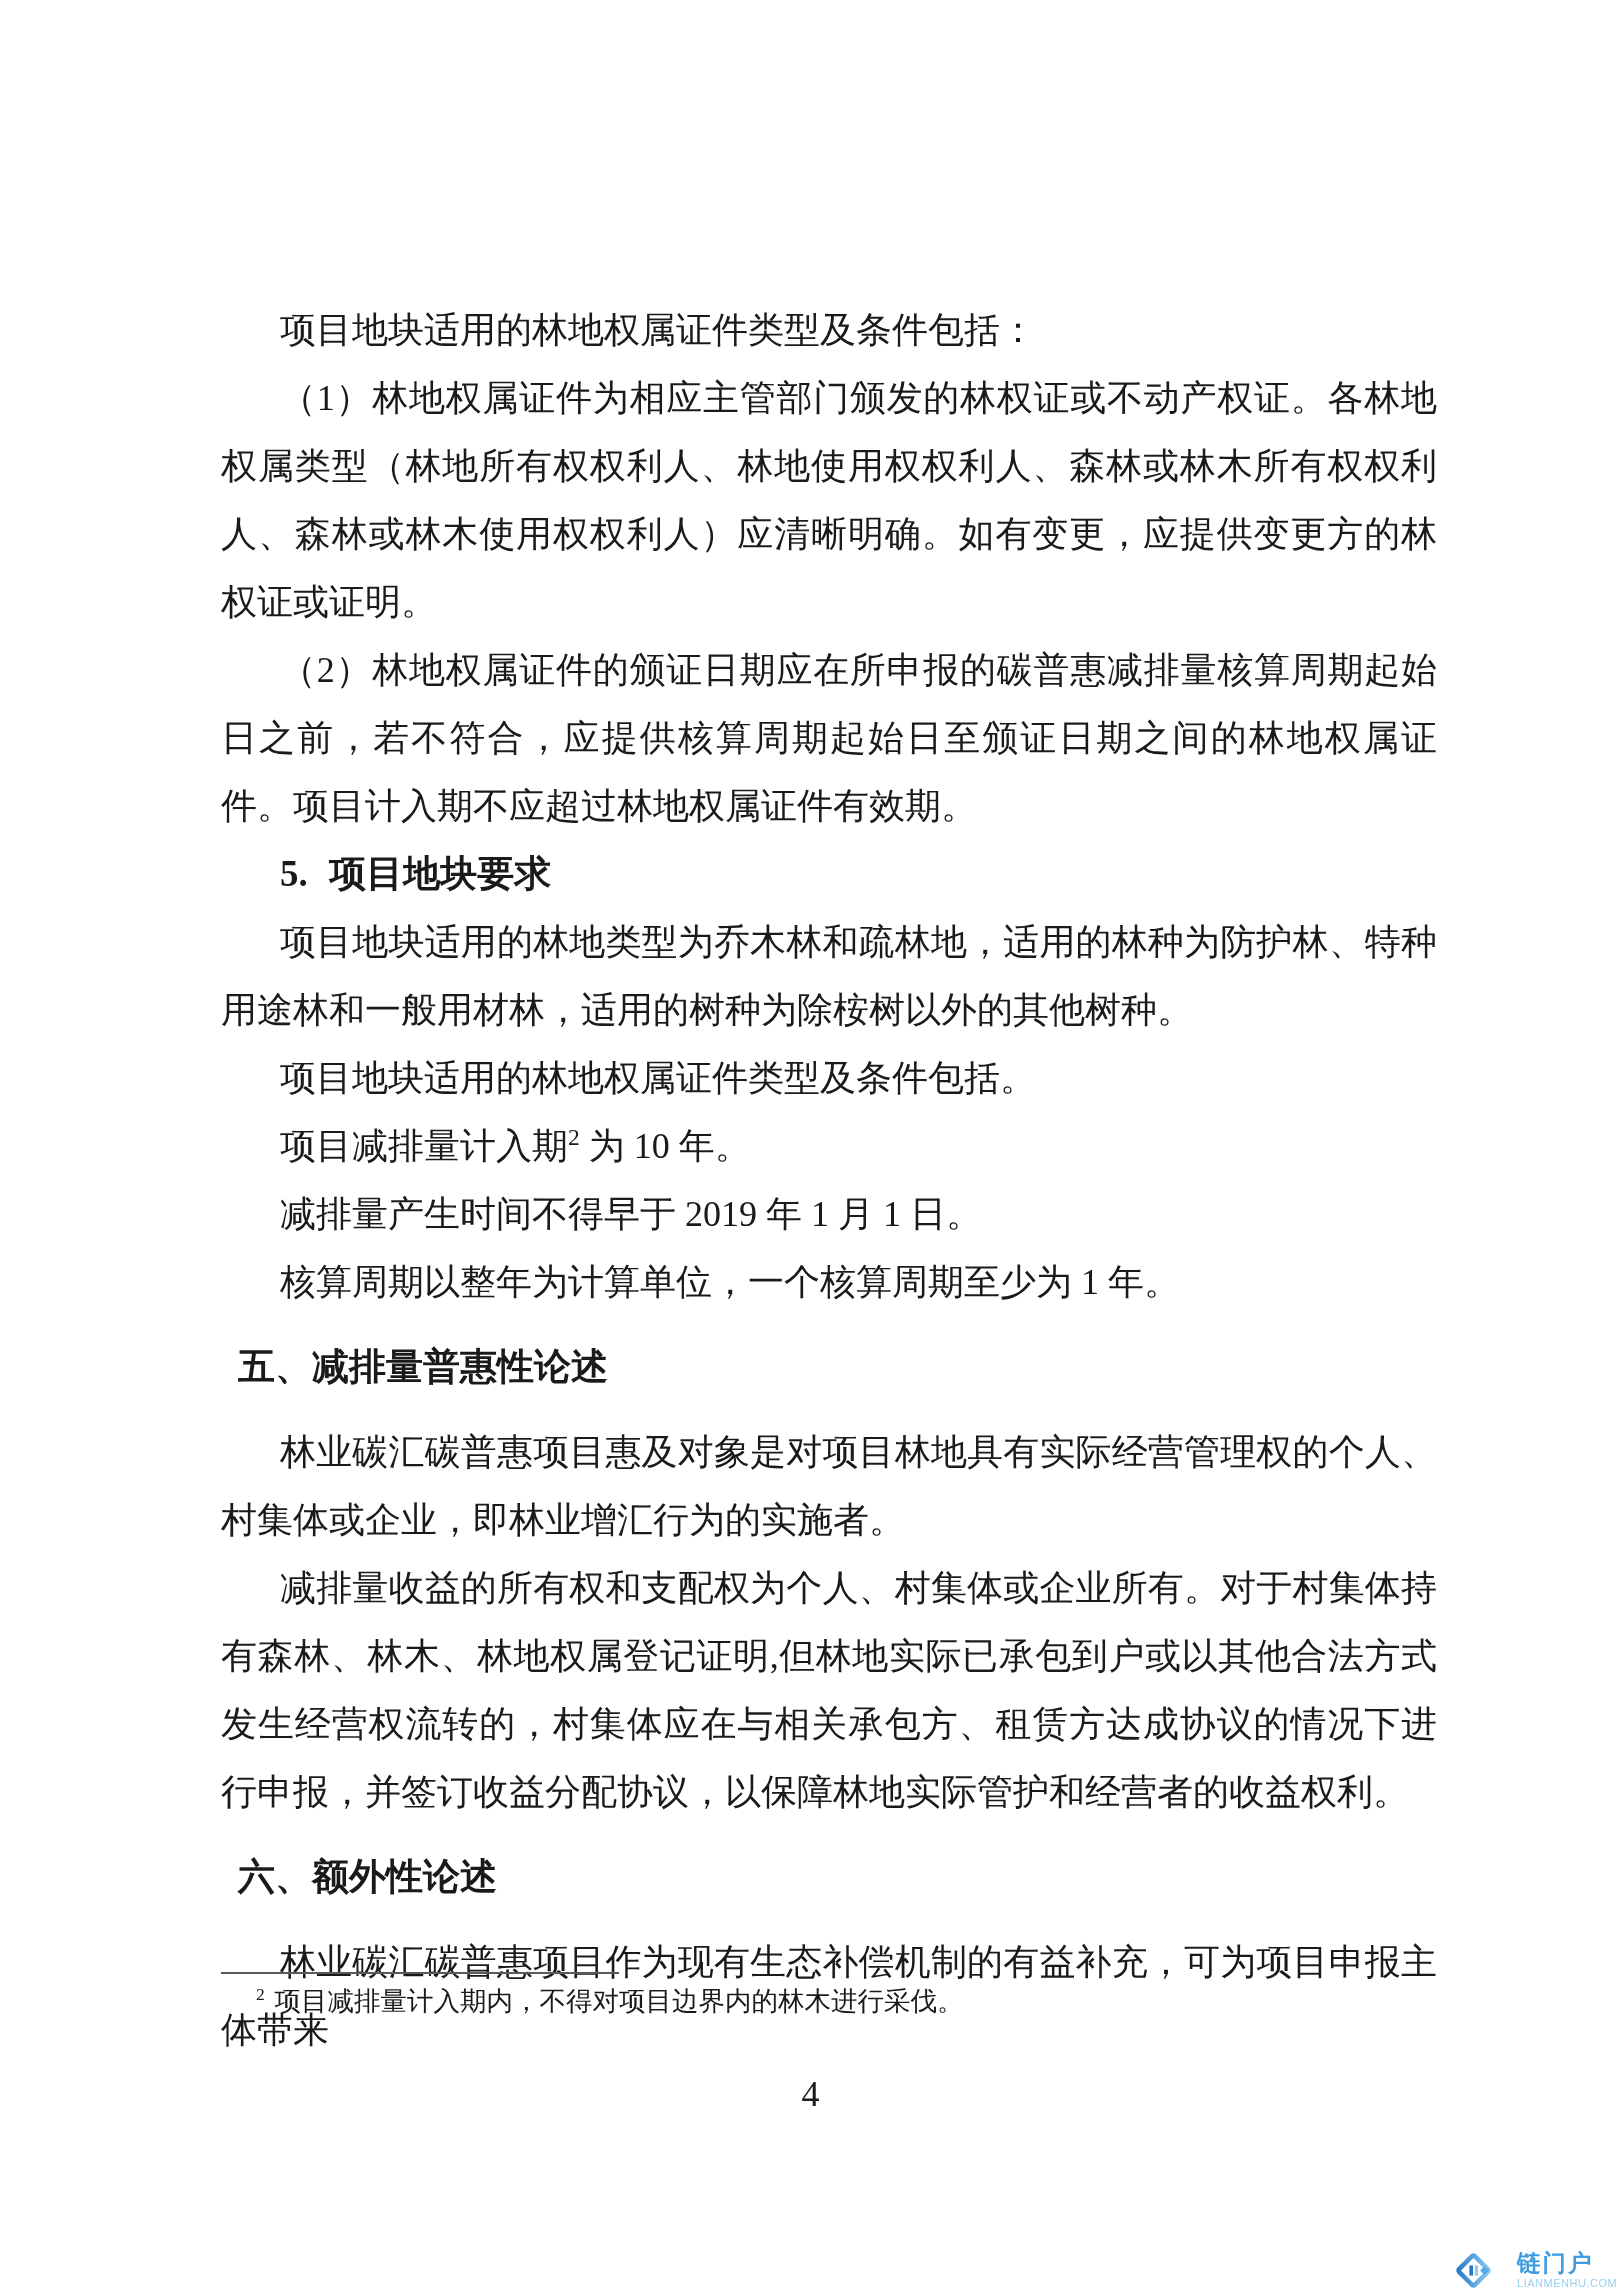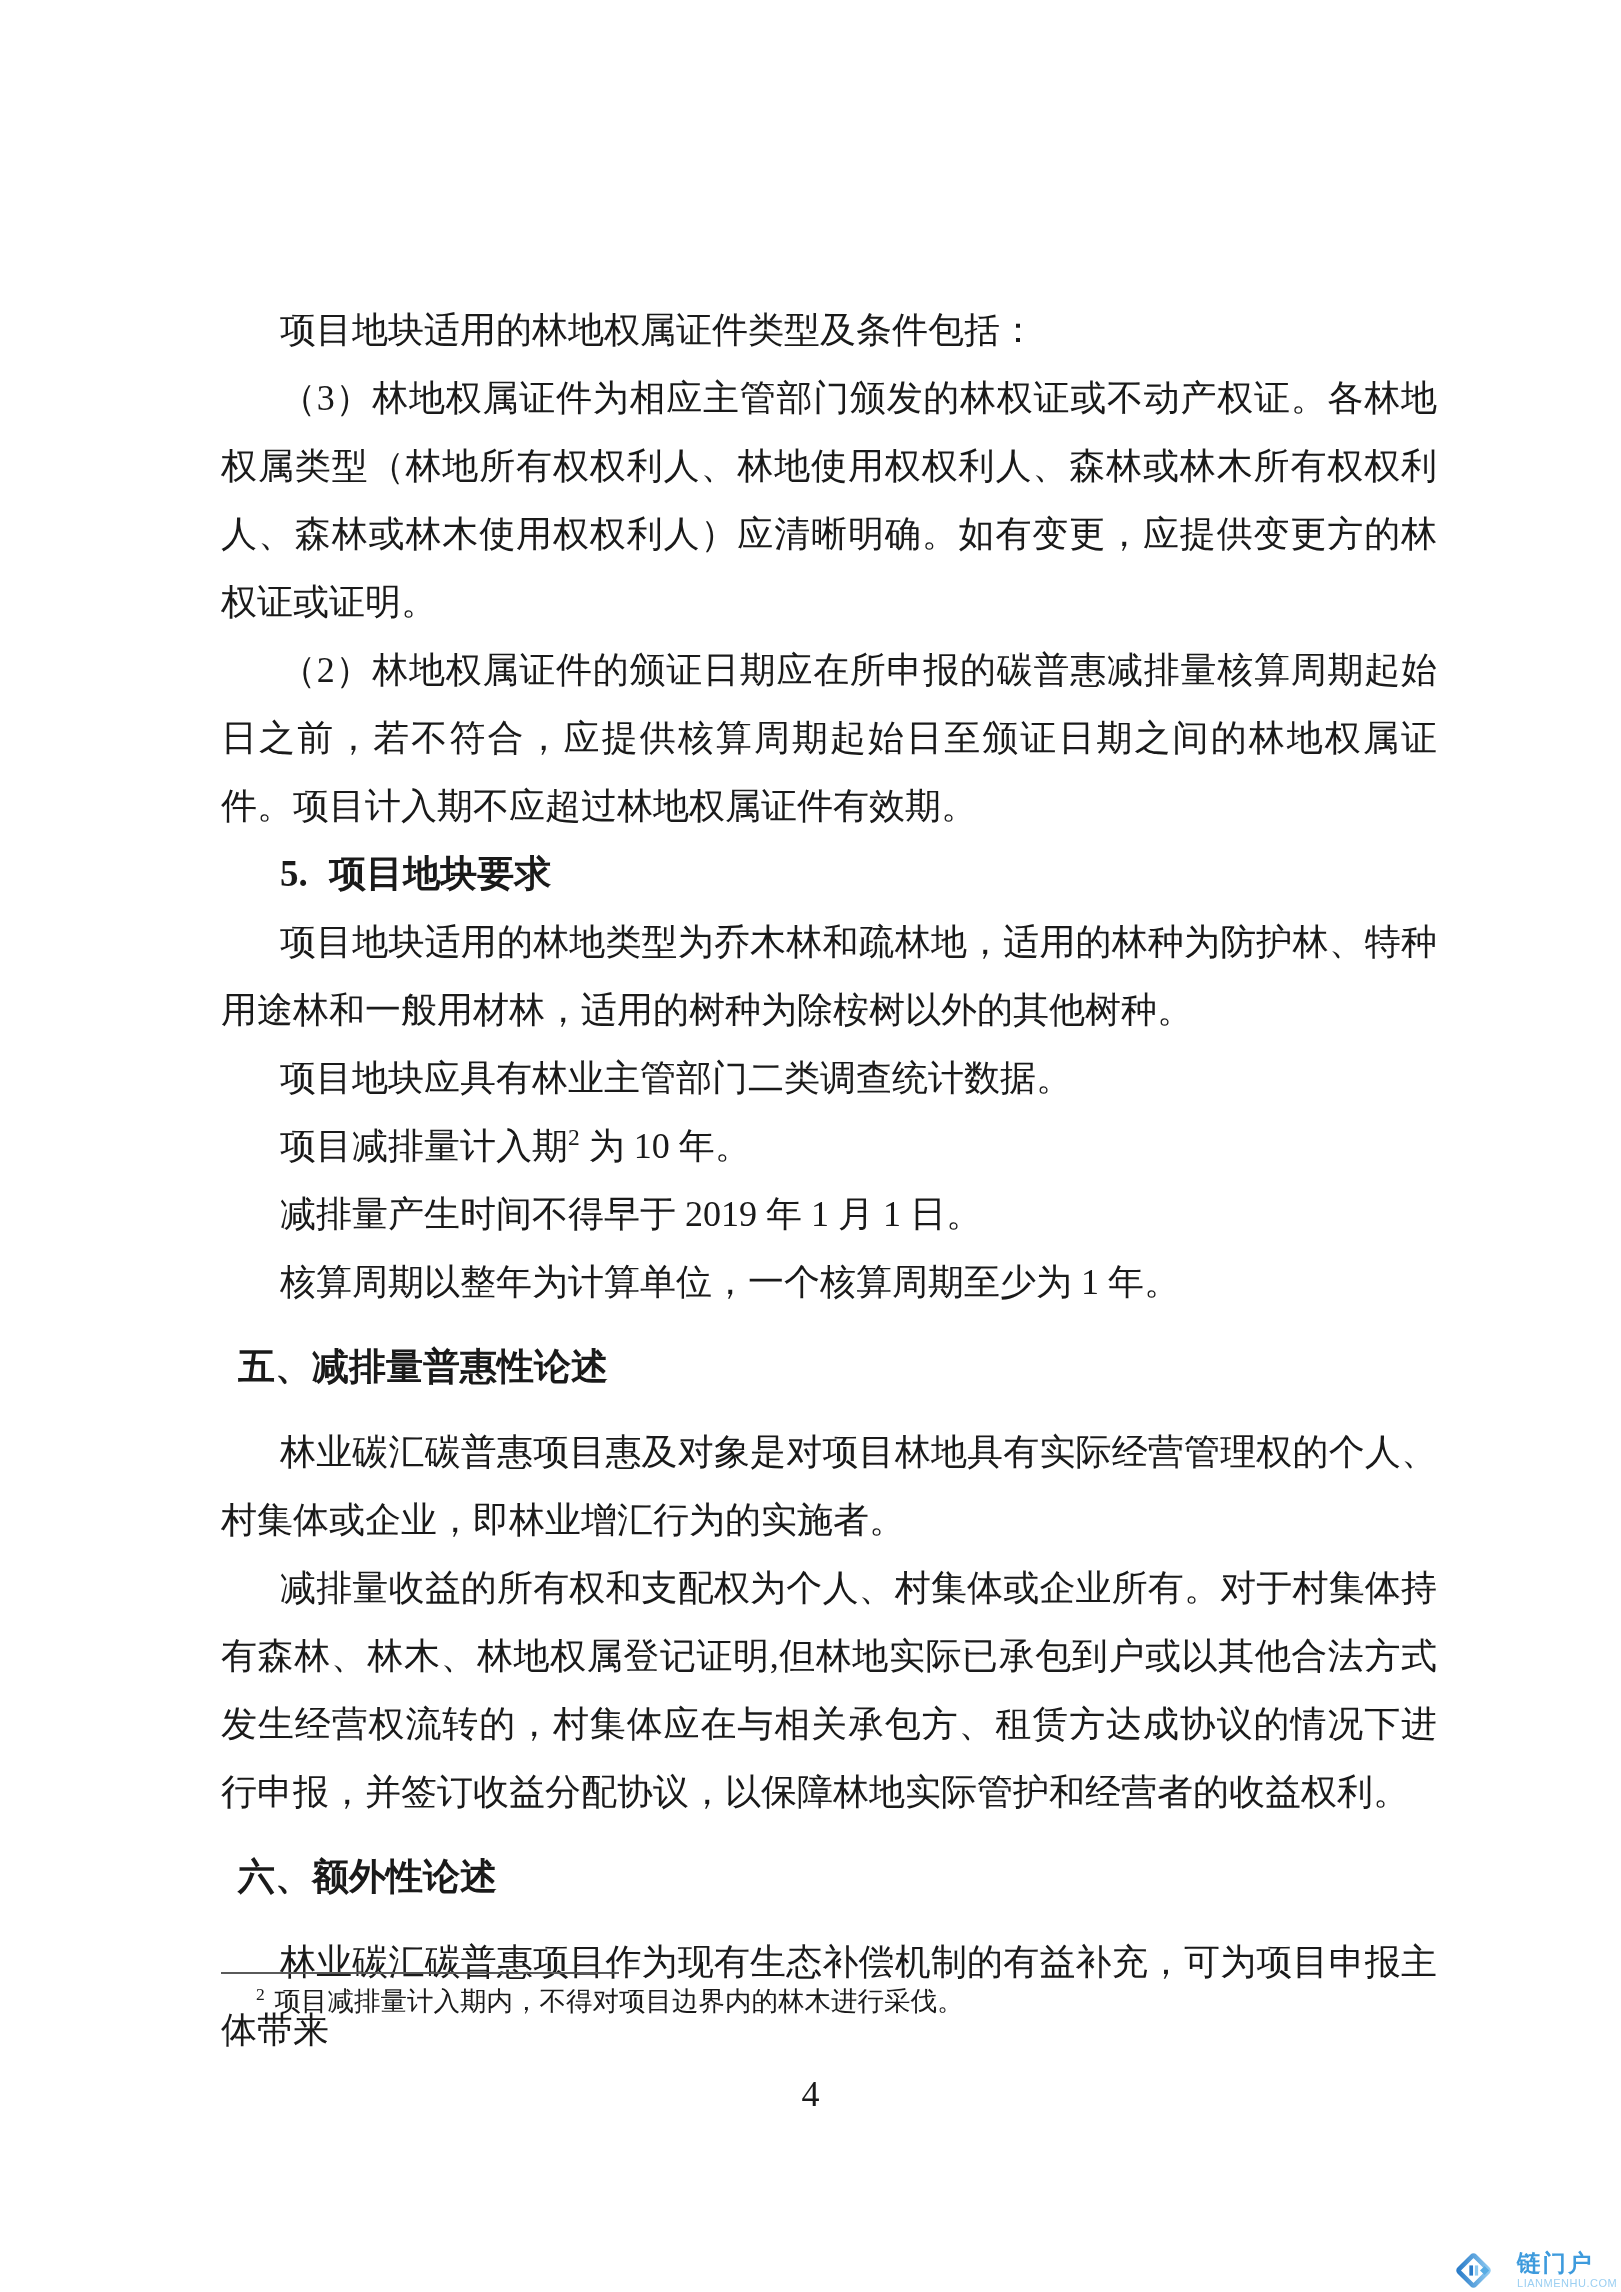--- a/index.html
+++ b/index.html
@@ -51,27 +51,27 @@
     font-size:11px;color:#9bcff2;letter-spacing:0.5px;margin-top:3px;
   }
 </style>
 </head>
 <body>
 
 <div class="page">
 
   <main class="body-text">
     <p class="para">项目地块适用的林地权属证件类型及条件包括：</p>
-    <p class="para">（3）林地权属证件为相应主管部门颁发的林权证或不动产权证。各林地权属类型（林地所有权权利人、林地使用权权利人、森林或林木所有权权利人、森林或林木使用权权利人）应清晰明确。如有变更，应提供变更方的林权证或证明。</p>
+    <p class="para">（1）林地权属证件为相应主管部门颁发的林权证或不动产权证。各林地权属类型（林地所有权权利人、林地使用权权利人、森林或林木所有权权利人、森林或林木使用权权利人）应清晰明确。如有变更，应提供变更方的林权证或证明。</p>
     <p class="para">（2）林地权属证件的颁证日期应在所申报的碳普惠减排量核算周期起始日之前，若不符合，应提供核算周期起始日至颁证日期之间的林地权属证件。项目计入期不应超过林地权属证件有效期。</p>
 
     <h3 class="heading-sub"><span class="num">5.</span><span>项目地块要求</span></h3>
 
     <p class="para">项目地块适用的林地类型为乔木林和疏林地，适用的林种为防护林、特种用途林和一般用材林，适用的树种为除桉树以外的其他树种。</p>
-    <p class="para">项目地块应具有林业主管部门二类调查统计数据。</p>
+    <p class="para">项目地块适用的林地权属证件类型及条件包括。</p>
 
 
     <p class="para"><span>项目减排量计入期</span><span class="sup">2</span><span> 为 10 年。</span></p>
 
     <p class="para">减排量产生时间不得早于 2019 年 1 月 1 日。</p>
     <p class="para">核算周期以整年为计算单位，一个核算周期至少为 1 年。</p>
 
     <h2 class="heading-sec">五、减排量普惠性论述</h2>
 
     <p class="para">林业碳汇碳普惠项目惠及对象是对项目林地具有实际经营管理权的个人、村集体或企业，即林业增汇行为的实施者。</p>

